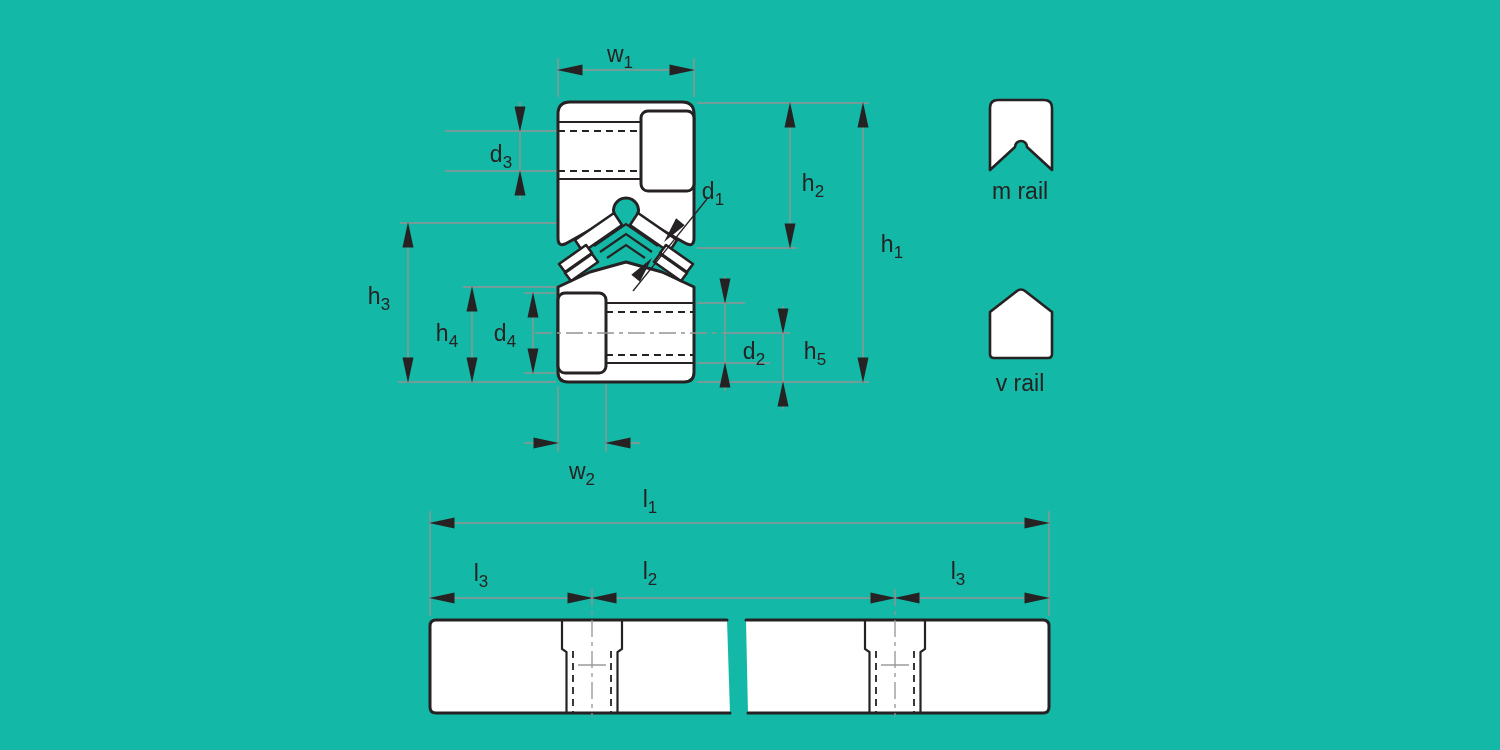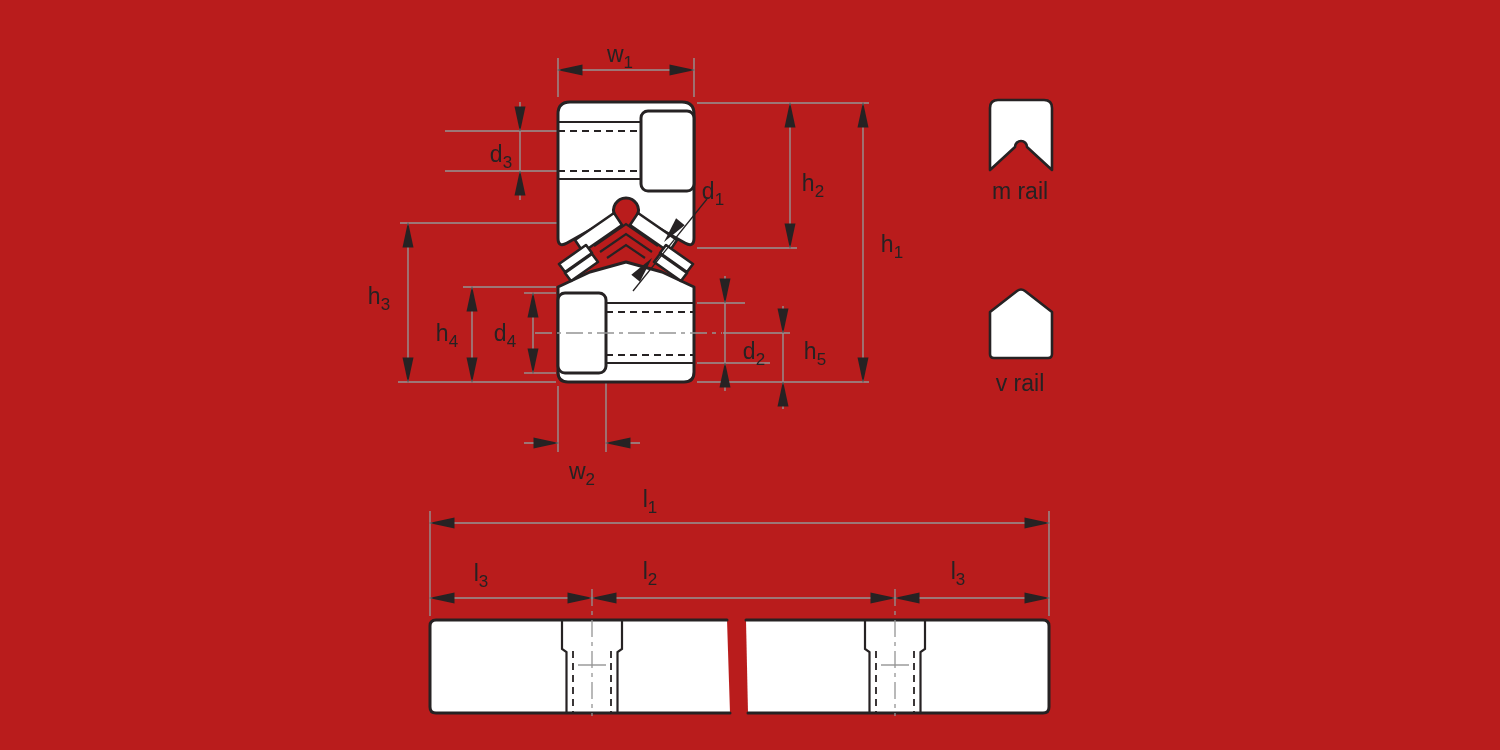--- a/index.html
+++ b/index.html
@@ -1,16 +1,16 @@
 <!DOCTYPE html>
 <html><head>
 <meta charset="utf-8">
 <style>
   html,body{margin:0;padding:0;background:#ffffff;}
-  .stage{width:1500px;height:750px;background:#b91c1c;position:relative;overflow:hidden;}
+  .stage{width:1500px;height:750px;background:#14b8a6;position:relative;overflow:hidden;}
   svg{display:block;}
   text{font-family:"Liberation Sans","DejaVu Sans",sans-serif;font-size:23px;fill:#262223;}
   .sub{font-size:17px;}
   .outline{fill:#ffffff;stroke:#262223;stroke-width:3;stroke-linejoin:round;stroke-linecap:round;}
   .outline2{fill:#ffffff;stroke:#262223;stroke-width:2.6;stroke-linejoin:round;stroke-linecap:round;}
   .thick{stroke:#262223;stroke-width:2.2;fill:none;stroke-linecap:butt;}
   .thin{stroke:#262223;stroke-width:1.3;fill:none;}
   .dash{stroke:#262223;stroke-width:1.8;fill:none;stroke-dasharray:7 5;}
   .dim{stroke:#949494;stroke-width:1.4;fill:none;}
   .cl{stroke:#949494;stroke-width:1.3;fill:none;stroke-dasharray:17 5 4 5;}

